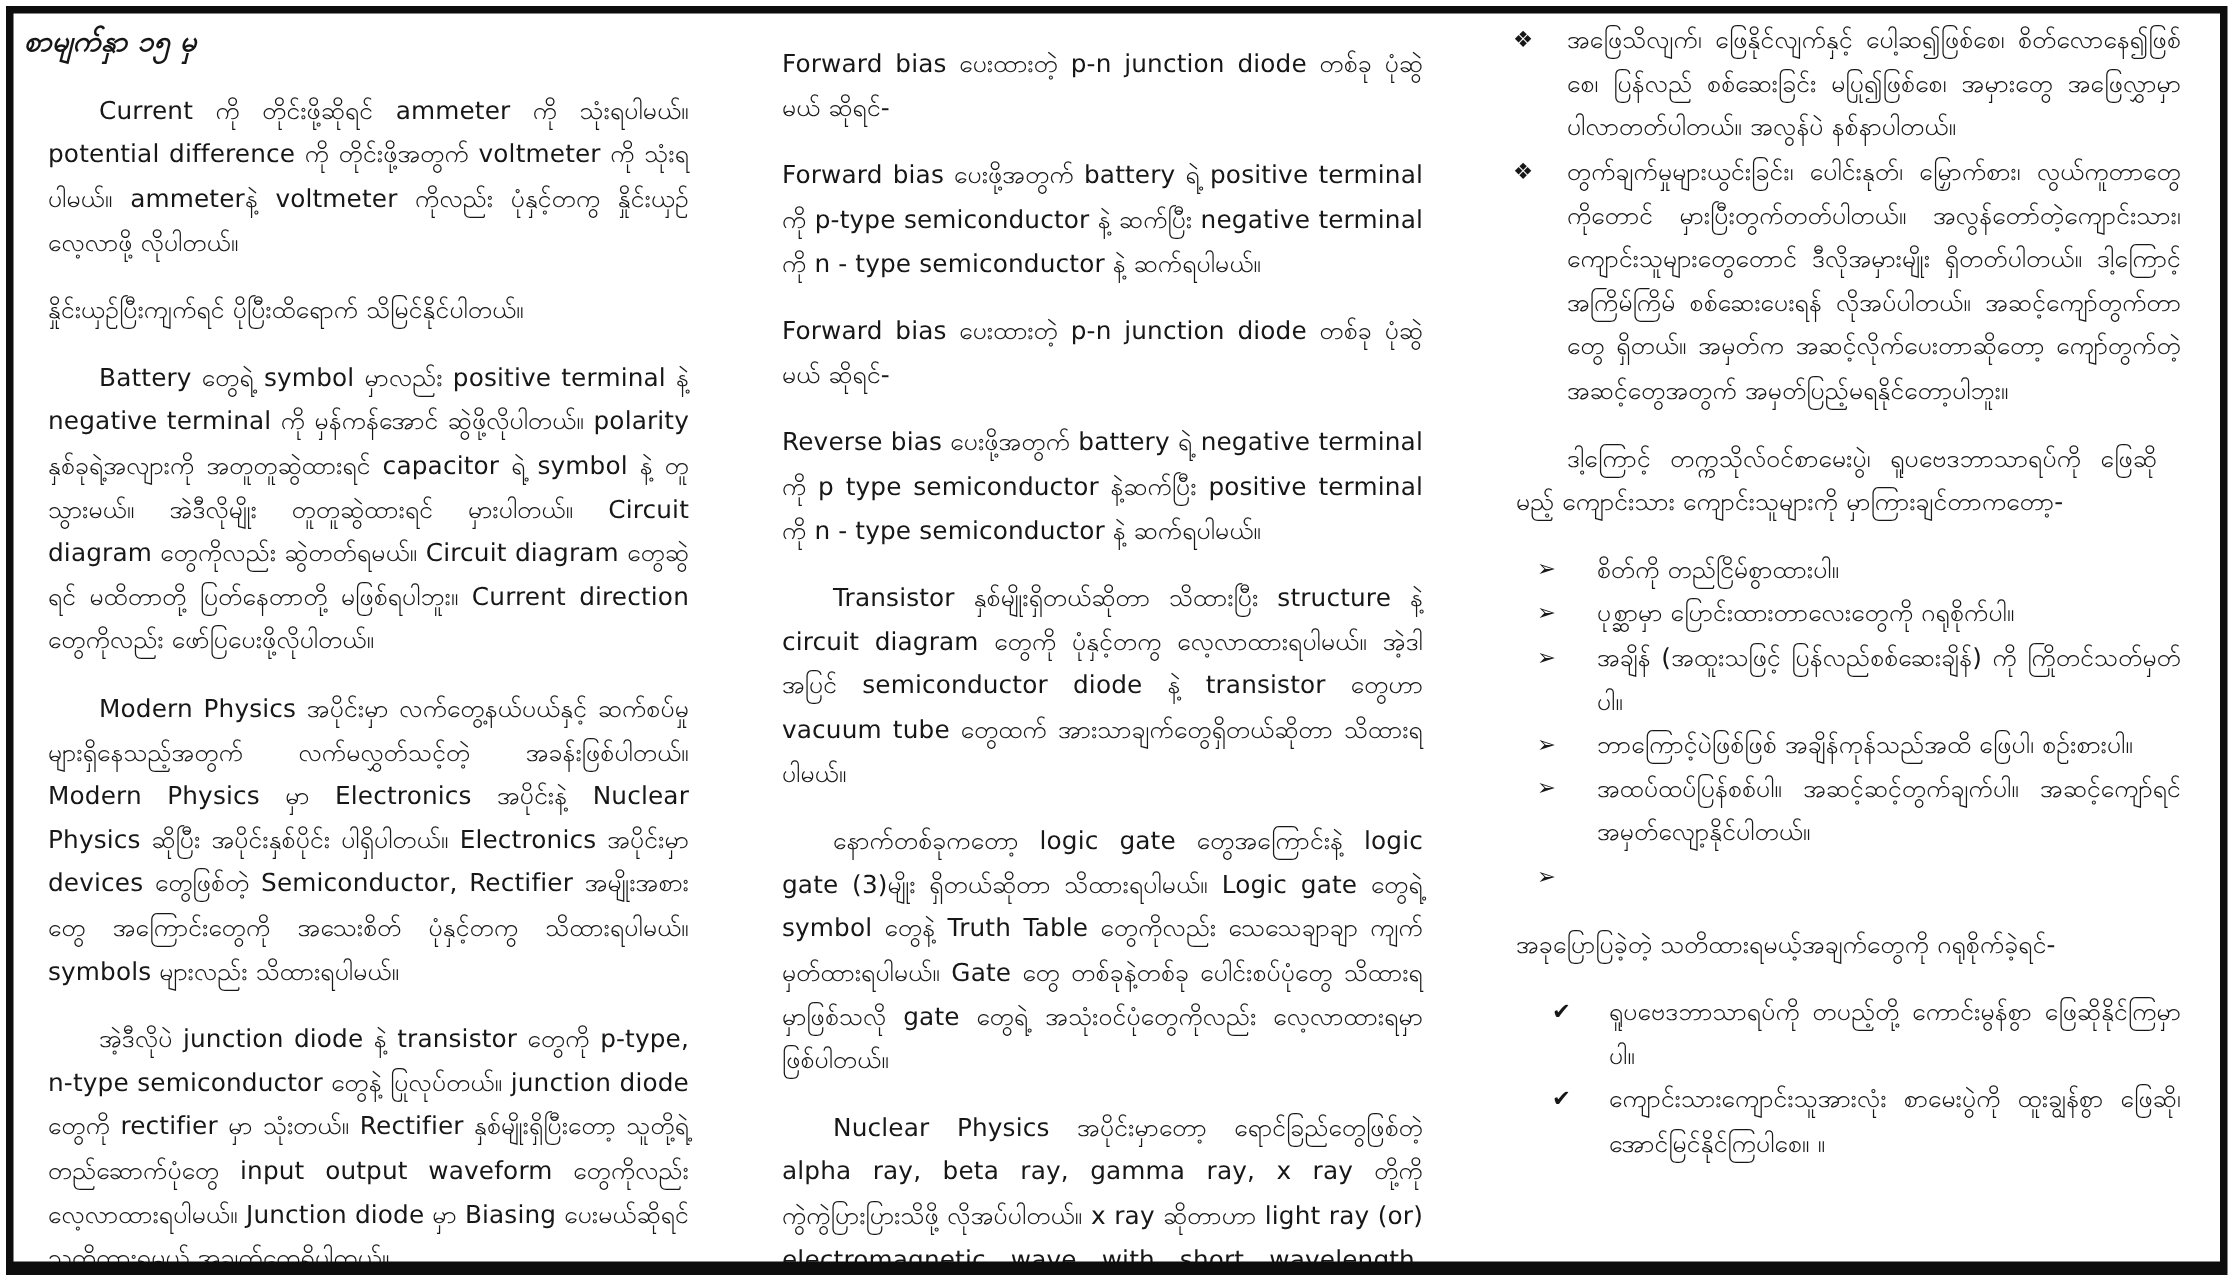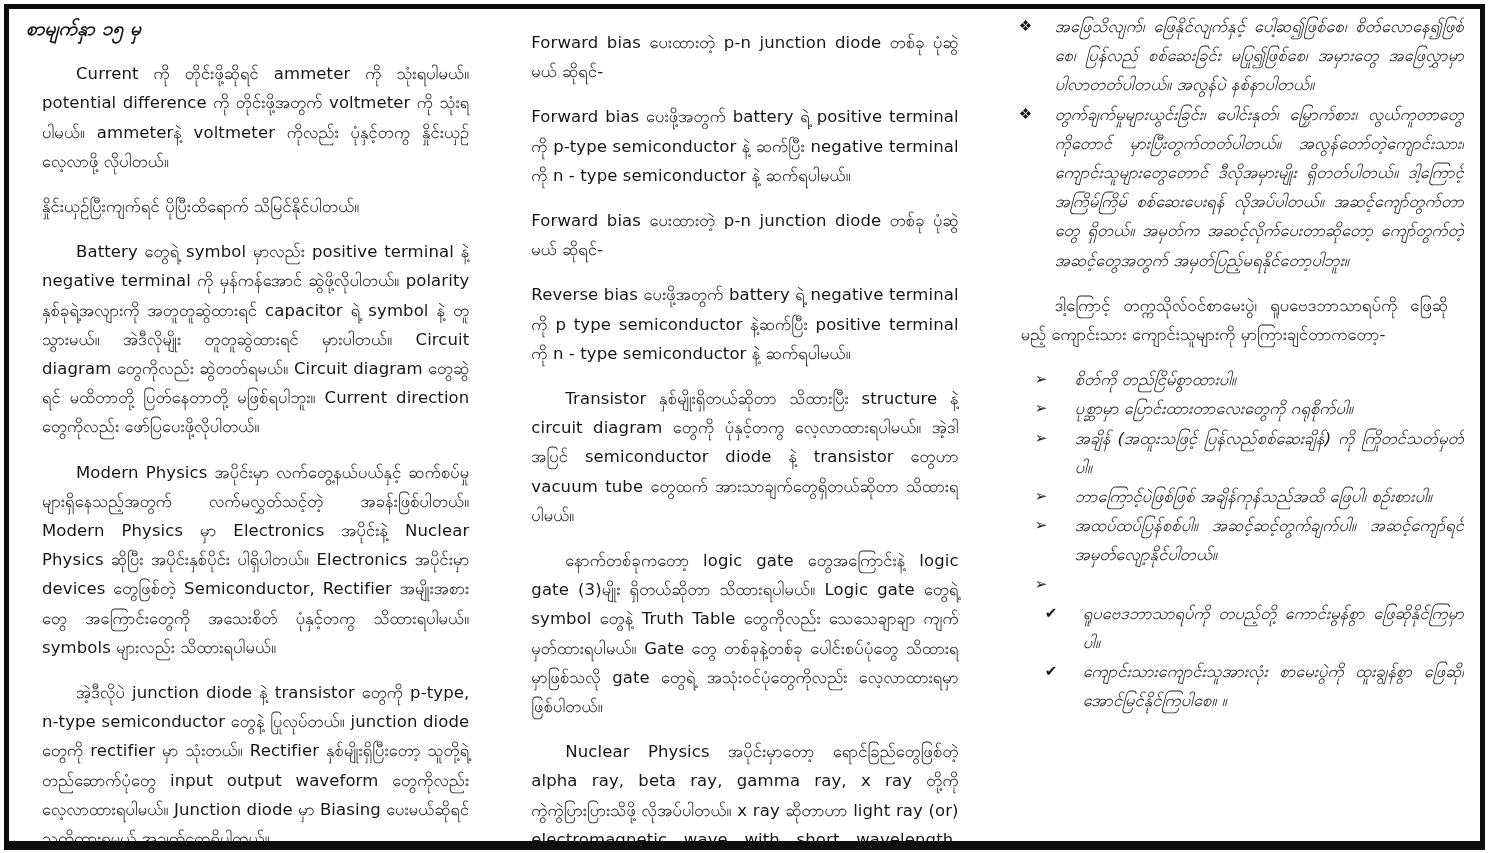--- a/index.html
+++ b/index.html
@@ -16,21 +16,21 @@
     position: absolute;
     left: 4px; top: 4px; right: 5px; bottom: 3px;
     border-style: solid;
     border-color: #0d0d0d;
     border-width: 5px 5px 9px 5px;
     box-sizing: border-box;
     pointer-events: none;
   }
   .content {
     position: absolute;
-    left: 26px; top: 12px;
+    left: 16px; top: 12px;
     width: 1438px; height: 830px;
     display: flex;
     gap: 30px;
   }
   .col {
     flex: 1 1 0;
     min-width: 0;
     overflow: hidden;
     text-align: justify;
     font-size: 16.5px;
@@ -52,21 +52,20 @@
     margin: 0;
   }
   .bullet-row .marker {
     flex: none;
     text-align: left;
   }
   .bullet-row .bullet-text {
     flex: 1 1 auto;
     min-width: 0;
     text-align: justify;
-    font-style: italic;
   }
   .diamond-list .bullet-row { padding-left: 14px; }
   .diamond-list .marker { width: 36px; font-size: 15px; }
   .arrow-list .bullet-row { padding-left: 30px; }
   .arrow-list .marker { width: 40px; font-size: 15px; }
   .check-list .bullet-row { padding-left: 40px; }
   .check-list .marker { width: 38px; font-size: 15px; }
 </style>
 </head>
 <body>
@@ -127,20 +126,21 @@
       </div>
       <div class="bullet-row">
         <span class="marker">➢</span>
         <span class="bullet-text">အထပ်ထပ်ပြန်စစ်ပါ။ အဆင့်ဆင့်တွက်ချက်ပါ။ အဆင့်ကျော်ရင် အမှတ်လျော့နိုင်ပါတယ်။</span>
       </div>
       <div class="bullet-row">
         <span class="marker">➢</span>
       </div>
     </div>
 
+    <p class="para">အခုပြောပြခဲ့တဲ့ သတိထားရမယ့်အချက်တွေကို ဂရုစိုက်ခဲ့ရင်-</p>
 
     <div class="check-list">
       <div class="bullet-row">
         <span class="marker">✔</span>
         <span class="bullet-text">ရူပဗေဒဘာသာရပ်ကို တပည့်တို့ ကောင်းမွန်စွာ ဖြေဆိုနိုင်ကြမှာပါ။</span>
       </div>
       <div class="bullet-row">
         <span class="marker">✔</span>
         <span class="bullet-text">ကျောင်းသားကျောင်းသူအားလုံး စာမေးပွဲကို ထူးချွန်စွာ ဖြေဆို၊ အောင်မြင်နိုင်ကြပါစေ။    ။</span>
       </div>

